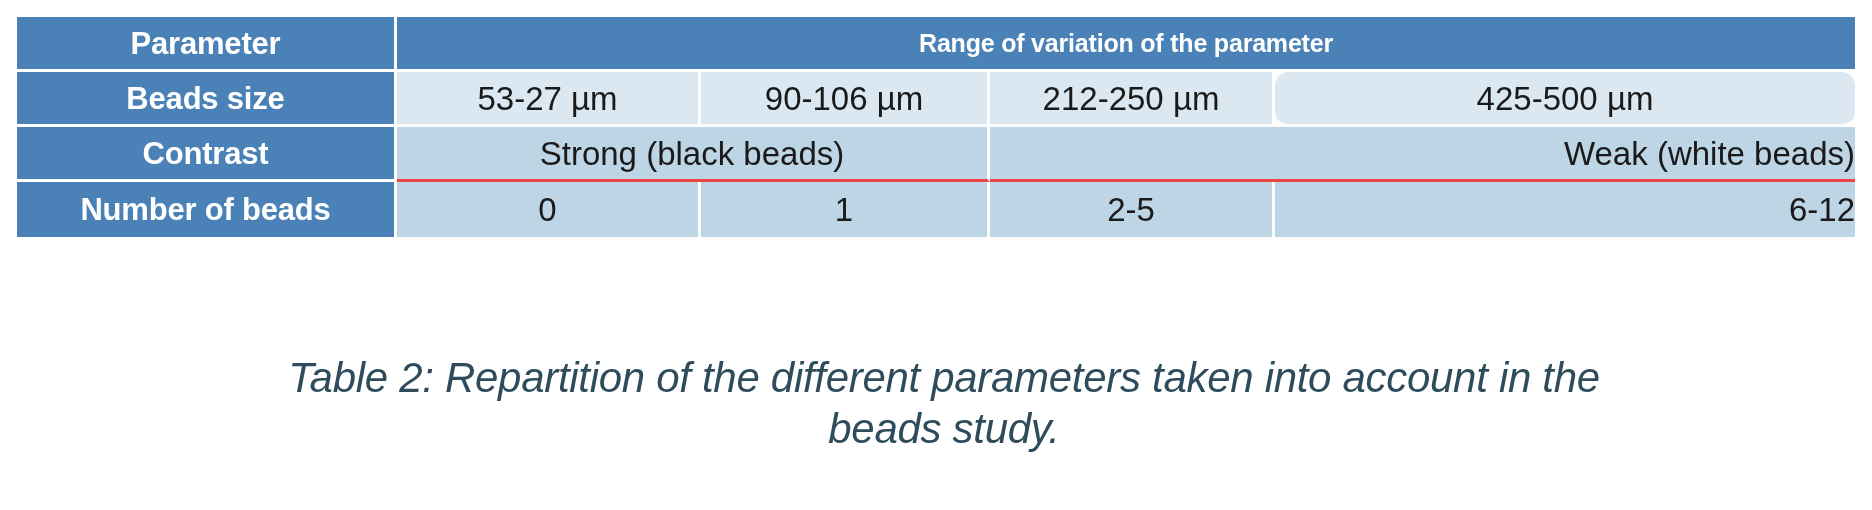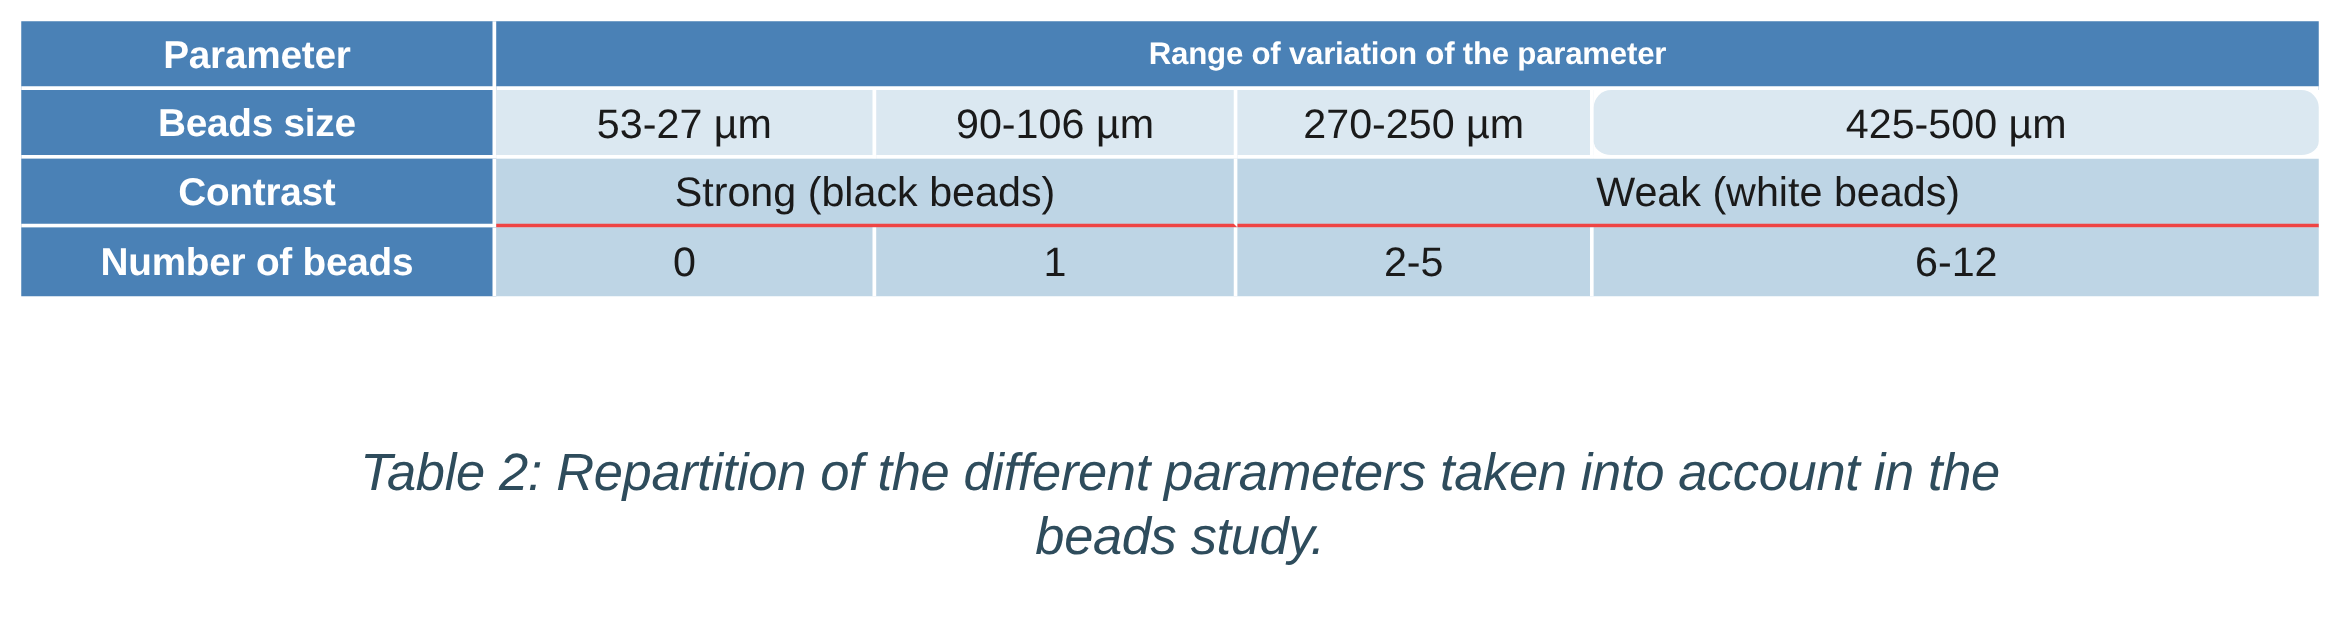--- a/index.html
+++ b/index.html
@@ -81,21 +81,21 @@
   .cell-light.noright { border-right: none; border-radius: 14px; }
 
   
   .cell-mid {
     background: #bed5e5;
     color: #1a1a1a;
     font-size: 33px;
     border-bottom: 3px solid #ef4444;
     border-right: 3px solid #ffffff;
   }
-  .cell-mid.noright { border-right: none; }
+  .cell-mid.noright { border-right: none; text-align: right; }
   .cell-mid.nobottom { border-bottom: none; }
 
   
   .caption {
     position: absolute;
     left: 8px;
     top: 352px;
     width: 1872px;
     text-align: center;
     font-family: "Liberation Sans", sans-serif;
@@ -125,21 +125,21 @@
 
         <tr class="r-head">
           <td class="lbl">Parameter</td>
           <td class="hdr-span" colspan="4">Range of variation of the parameter</td>
         </tr>
 
         <tr class="r-size">
           <td class="lbl">Beads size</td>
           <td class="cell-light">53-27 µm</td>
           <td class="cell-light">90-106 µm</td>
-          <td class="cell-light">270-250 µm</td>
+          <td class="cell-light">212-250 µm</td>
           <td class="cell-light noright">425-500 µm</td>
         </tr>
 
         <tr class="r-contr">
           <td class="lbl">Contrast</td>
           <td class="cell-mid" colspan="2">Strong (black beads)</td>
           <td class="cell-mid noright" colspan="2">Weak (white beads)</td>
         </tr>
 
 

